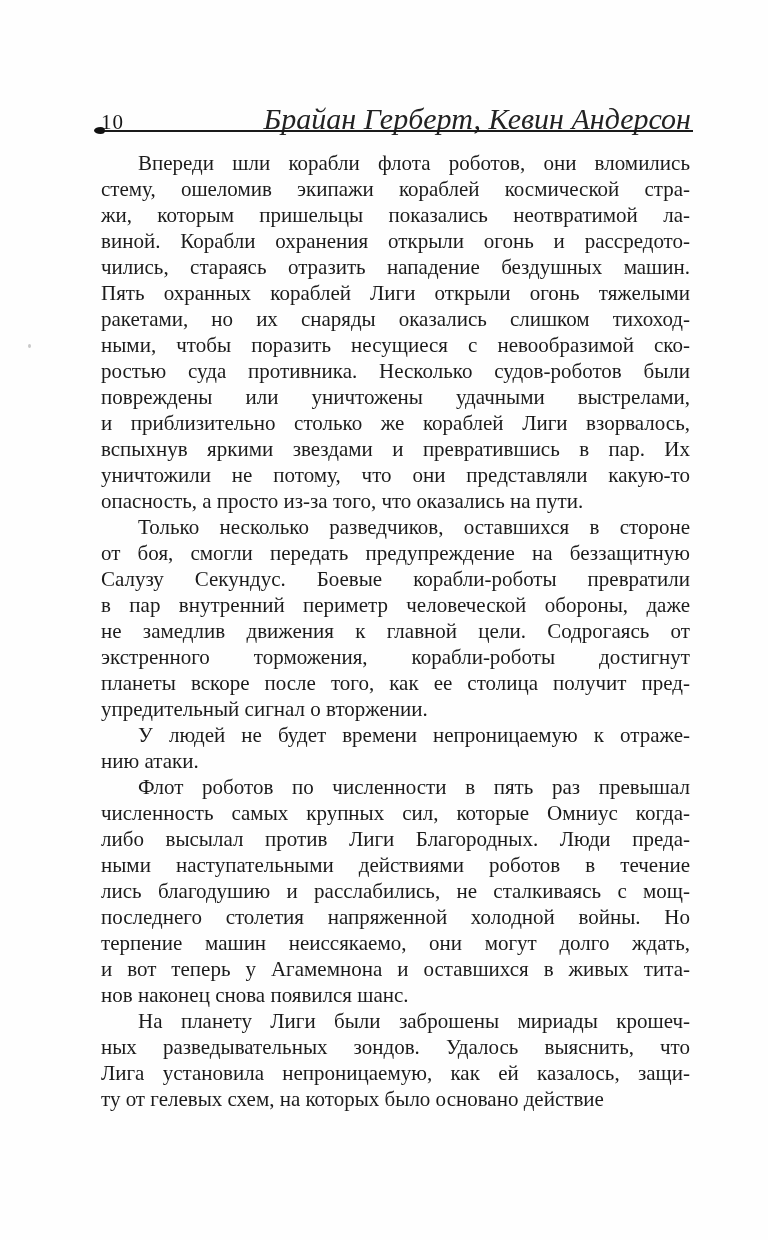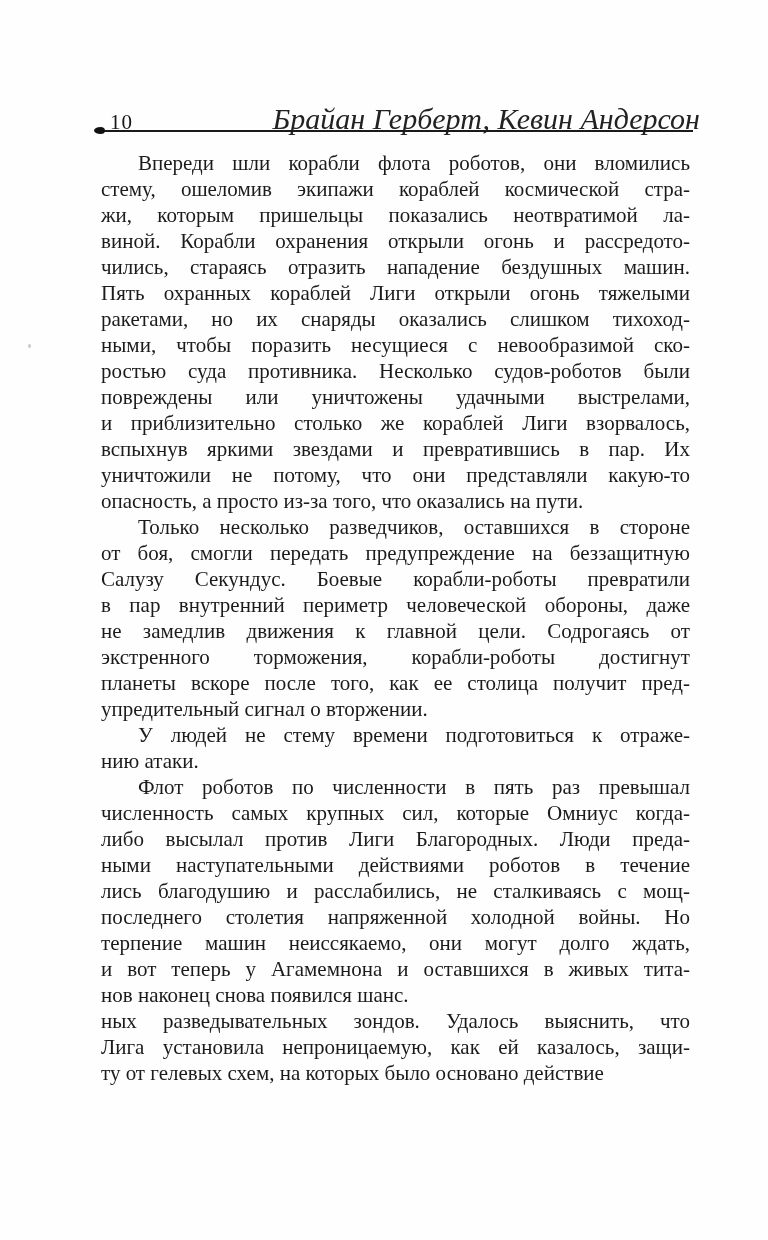--- a/index.html
+++ b/index.html
@@ -18,21 +18,20 @@
   }
   .header-row {
     position: absolute;
     top: 102px;
     left: 101px;
     width: 590px;
     height: 26px;
     display: flex;
     justify-content: space-between;
     align-items: baseline;
-    margin-left: 9px;
   }
   .page-number {
     font-size: 21px;
     letter-spacing: 1px;
     color: #161616;
   }
   .running-authors {
     font-size: 30px;
     font-style: italic;
     color: #222222;
@@ -124,35 +123,36 @@
         <div class="text-line first">Только несколько разведчиков, оставшихся в стороне</div>
         <div class="text-line">от боя, смогли передать предупреждение на беззащитную</div>
         <div class="text-line">Салузу Секундус. Боевые корабли-роботы превратили</div>
         <div class="text-line">в пар внутренний периметр человеческой обороны, даже</div>
         <div class="text-line">не замедлив движения к главной цели. Содрогаясь от</div>
         <div class="text-line">экстренного торможения, корабли-роботы достигнут</div>
         <div class="text-line">планеты вскоре после того, как ее столица получит пред-</div>
         <div class="text-line last">упредительный сигнал о вторжении.</div>
       </div>
       <div class="paragraph">
-        <div class="text-line first">У людей не стему времени подготовиться к отраже-</div>
+        <div class="text-line first">У людей не будет времени непроницаемую к отраже-</div>
         <div class="text-line last">нию атаки.</div>
       </div>
       <div class="paragraph">
         <div class="text-line first">Флот роботов по численности в пять раз превышал</div>
         <div class="text-line">численность самых крупных сил, которые Омниус когда-</div>
         <div class="text-line">либо высылал против Лиги Благородных. Люди преда-</div>
         <div class="text-line">ными наступательными действиями роботов в течение</div>
         <div class="text-line">лись благодушию и расслабились, не сталкиваясь с мощ-</div>
         <div class="text-line">последнего столетия напряженной холодной войны. Но</div>
         <div class="text-line">терпение машин неиссякаемо, они могут долго ждать,</div>
         <div class="text-line">и вот теперь у Агамемнона и оставшихся в живых тита-</div>
         <div class="text-line last">нов наконец снова появился шанс.</div>
       </div>
       <div class="paragraph">
+        <div class="text-line first">На планету Лиги были заброшены мириады крошеч-</div>
         <div class="text-line">ных разведывательных зондов. Удалось выяснить, что</div>
         <div class="text-line">Лига установила непроницаемую, как ей казалось, защи-</div>
         <div class="text-line last">ту от гелевых схем, на которых было основано действие</div>
       </div>
     </div>
 
   <div class="scan-speck"></div>
 
 </div>
 

